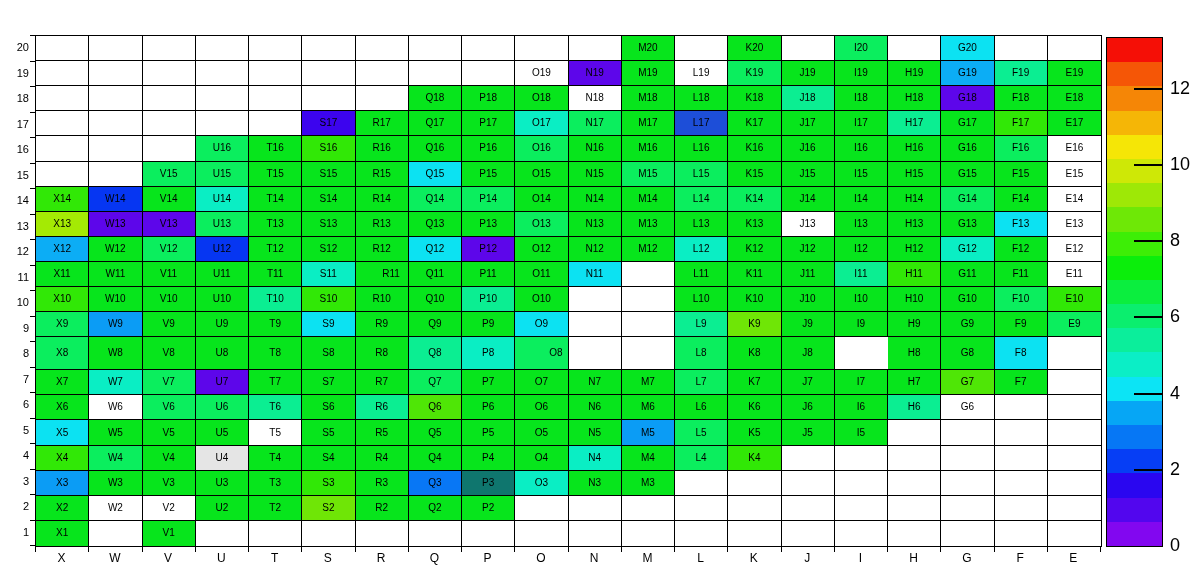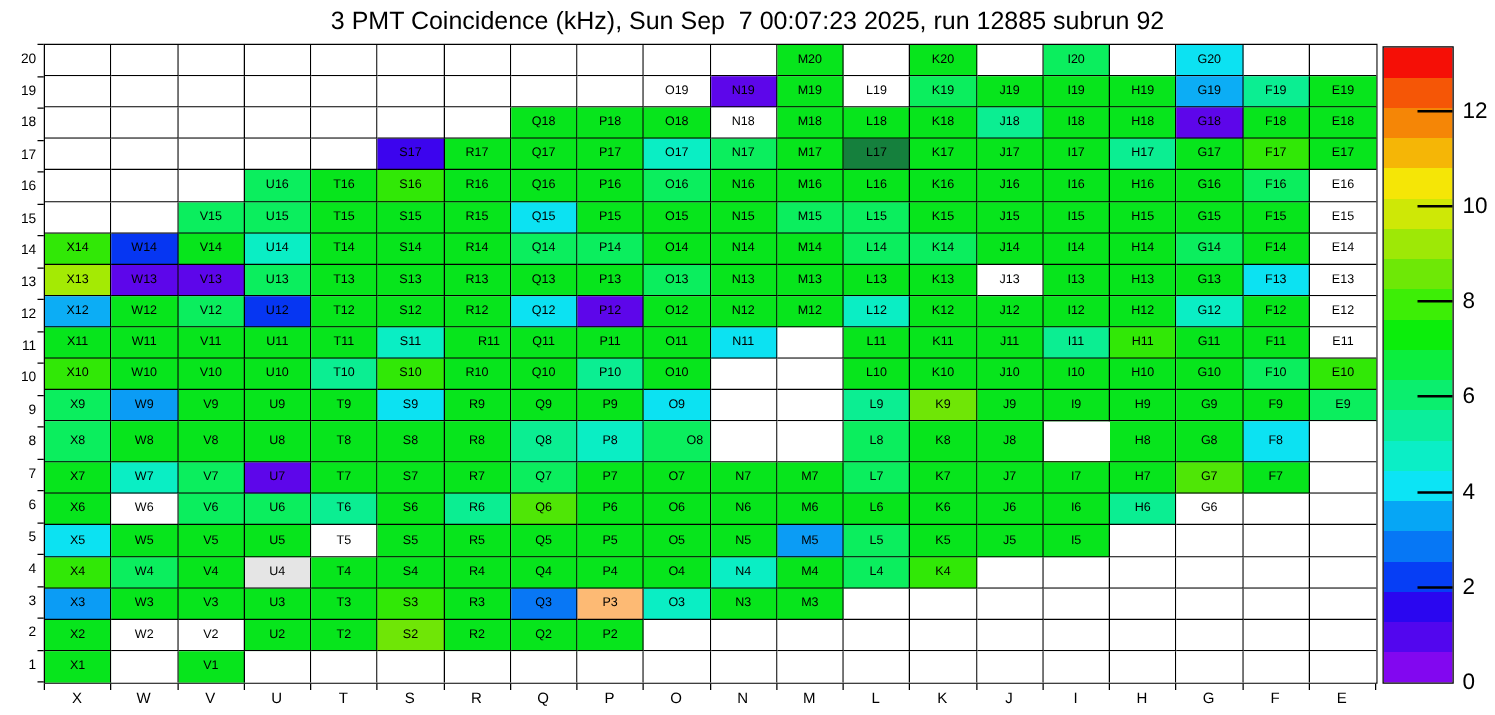--- a/index.html
+++ b/index.html
@@ -40,21 +40,20 @@
   }
   .cb-tick{position:absolute;right:0;width:28px;height:2px;background:#000;}
   .cb-label{
     position:absolute;left:1170px;width:40px;font-size:18px;line-height:18px;text-align:left;
   }
 </style>
 </head>
 <body>
 
 <div id="canvas">
-  <div class="chart-title">3 PMT Coincidence (kHz), Sun Sep  7 00:07:23 2025, run 12885 subrun 92</div>
 
   <div id="plot-frame">
     <div id="grid">
         <div class="cell" style="background: rgb(255, 255, 255);"></div>
         <div class="cell" style="background: rgb(255, 255, 255);"></div>
         <div class="cell" style="background: rgb(255, 255, 255);"></div>
         <div class="cell" style="background: rgb(255, 255, 255);"></div>
         <div class="cell" style="background: rgb(255, 255, 255);"></div>
         <div class="cell" style="background: rgb(255, 255, 255);"></div>
         <div class="cell" style="background: rgb(255, 255, 255);"></div>
@@ -116,21 +115,21 @@
         <div class="cell" style="background: rgb(255, 255, 255);"></div>
         <div class="cell" style="background: rgb(255, 255, 255);"></div>
         <div class="cell" style="background: rgb(255, 255, 255);"></div>
         <div class="cell" style="background: rgb(60, 4, 238);">S17</div>
         <div class="cell" style="background: rgb(7, 229, 28);">R17</div>
         <div class="cell" style="background: rgb(7, 229, 28);">Q17</div>
         <div class="cell" style="background: rgb(7, 229, 28);">P17</div>
         <div class="cell" style="background: rgb(10, 238, 196);">O17</div>
         <div class="cell" style="background: rgb(11, 238, 94);">N17</div>
         <div class="cell" style="background: rgb(7, 229, 28);">M17</div>
-        <div class="cell" style="background: #15803d; text-align: center;">L17</div>
+        <div class="cell" style="background: #1d4ed8; text-align: center;">L17</div>
         <div class="cell" style="background: rgb(7, 229, 28);">K17</div>
         <div class="cell" style="background: rgb(7, 229, 28);">J17</div>
         <div class="cell" style="background: rgb(7, 229, 28);">I17</div>
         <div class="cell" style="background: rgb(11, 238, 146);">H17</div>
         <div class="cell" style="background: rgb(7, 229, 28);">G17</div>
         <div class="cell" style="background: rgb(49, 232, 6);">F17</div>
         <div class="cell last-col" style="background: rgb(7, 229, 28);">E17</div>
         <div class="cell" style="background: rgb(255, 255, 255);"></div>
         <div class="cell" style="background: rgb(255, 255, 255);"></div>
         <div class="cell" style="background: rgb(255, 255, 255);"></div>
@@ -392,21 +391,21 @@
         <div class="cell" style="background: rgb(255, 255, 255);"></div>
         <div class="cell last-col" style="background: rgb(255, 255, 255);"></div>
         <div class="cell" style="background: rgb(11, 156, 245);">X3</div>
         <div class="cell" style="background: rgb(7, 229, 28);">W3</div>
         <div class="cell" style="background: rgb(7, 229, 28);">V3</div>
         <div class="cell" style="background: rgb(7, 229, 28);">U3</div>
         <div class="cell" style="background: rgb(7, 229, 28);">T3</div>
         <div class="cell" style="background: rgb(49, 232, 6);">S3</div>
         <div class="cell" style="background: rgb(7, 229, 28);">R3</div>
         <div class="cell" style="background: rgb(8, 119, 245);">Q3</div>
-        <div class="cell" style="background: #fdba74;">P3</div>
+        <div class="cell" style="background: #0f766e;">P3</div>
         <div class="cell" style="background: rgb(10, 238, 196);">O3</div>
         <div class="cell" style="background: rgb(7, 229, 28);">N3</div>
         <div class="cell" style="background: rgb(7, 229, 28);">M3</div>
         <div class="cell" style="background: rgb(255, 255, 255);"></div>
         <div class="cell" style="background: rgb(255, 255, 255);"></div>
         <div class="cell" style="background: rgb(255, 255, 255);"></div>
         <div class="cell" style="background: rgb(255, 255, 255);"></div>
         <div class="cell" style="background: rgb(255, 255, 255);"></div>
         <div class="cell" style="background: rgb(255, 255, 255);"></div>
         <div class="cell" style="background: rgb(255, 255, 255);"></div>

